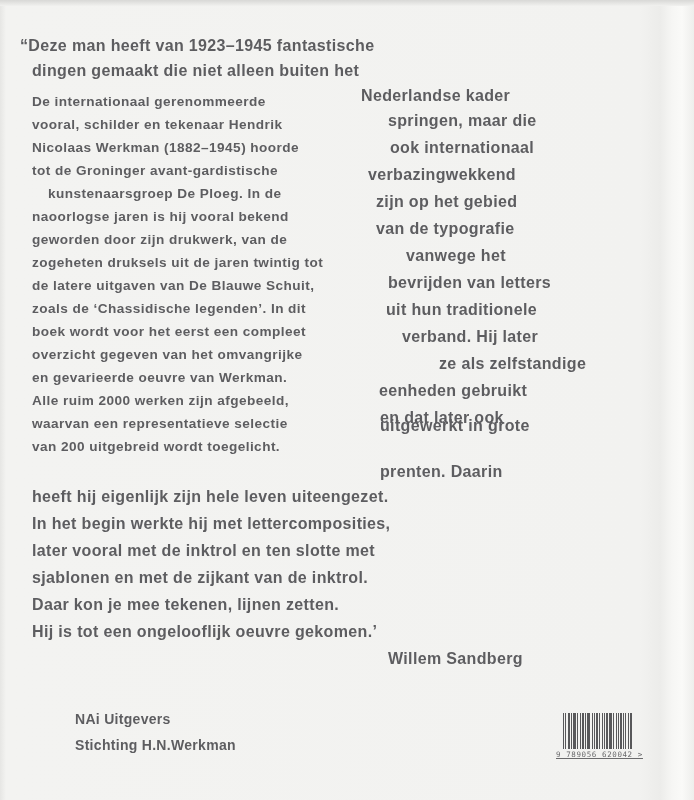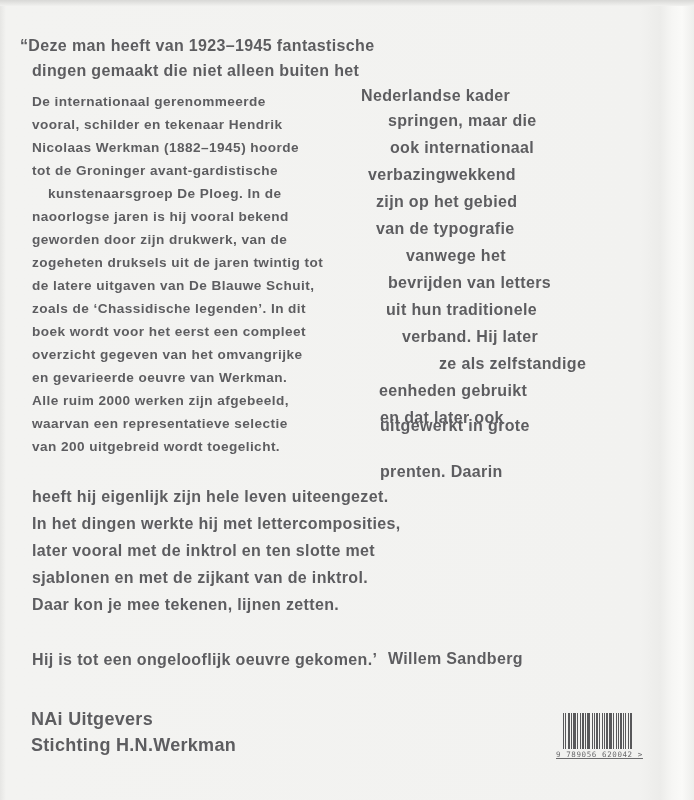--- a/index.html
+++ b/index.html
@@ -23,22 +23,23 @@
     font-weight: bold; font-size: 16px; letter-spacing: 0.35px;
     line-height: 24px;
   }
   .small {
     position: absolute; white-space: nowrap;
     font-weight: bold; font-size: 13.6px; letter-spacing: 0.45px;
     line-height: 16px;
   }
   .footer-line {
     position: absolute; white-space: nowrap;
-    font-weight: bold; font-size: 18px; letter-spacing: 0.3px;
+    font-weight: bold; font-size: 14px; letter-spacing: 0.3px;
     line-height: 16px;
+    margin-left: 44px;
   }
   .barcode {
     position: absolute; left: 563px; top: 713px; width: 74px; height: 36px;
     display: flex; align-items: stretch;
   }
   .barcode span { display: block; height: 100%; }
   .barcode-num {
     position: absolute; left: 556px; top: 750px;
     font-family: "DejaVu Sans Mono", monospace; font-size: 7.5px;
     color: #6a6a6c; letter-spacing: 0.6px; white-space: nowrap; text-decoration: underline;
@@ -63,25 +64,25 @@
 <div class="big" style="left:388px; top:271px;">bevrijden van letters</div>
 <div class="big" style="left:386px; top:298px;">uit hun traditionele</div>
 <div class="big" style="left:402px; top:325px;">verband. Hij later</div>
 <div class="big" style="left:396px; top:352px;margin-left:43px;">ze als zelfstandige</div>
 <div class="big" style="left:379px; top:379px;">eenheden gebruikt</div>
 <div class="big" style="left:380px; top:406px;">en dat later ook</div>
 <div class="big" style="left:380px; top:414px;">uitgewerkt in grote</div>
 <div class="big" style="left:380px; top:460px;">prenten. Daarin</div>
 
 <div class="big" style="left:32px; top:485px;">heeft hij eigenlijk zijn hele leven uiteengezet.</div>
-<div class="big" style="left:32px; top:512px;">In het dingen werkte hij met lettercomposities,</div>
+<div class="big" style="left:32px; top:512px;">In het begin werkte hij met lettercomposities,</div>
 <div class="big" style="left:32px; top:539px;">later vooral met de inktrol en ten slotte met</div>
 <div class="big" style="left:32px; top:566px;">sjablonen en met de zijkant van de inktrol.</div>
 <div class="big" style="left:32px; top:593px;">Daar kon je mee tekenen, lijnen zetten.</div>
-<div class="big" style="left:32px; top:620px;margin-top:28px;">Hij is tot een ongelooflijk oeuvre gekomen.’</div>
+<div class="big" style="left:32px; top:620px;">Hij is tot een ongelooflijk oeuvre gekomen.’</div>
 <div class="big" style="left:388px; top:647px;">Willem Sandberg</div>
 
 <div class="small" style="left:32px; top:94px;">De internationaal gerenommeerde</div>
 <div class="small" style="left:32px; top:117px;">vooral, schilder en tekenaar Hendrik</div>
 <div class="small" style="left:32px; top:140px;">Nicolaas Werkman (1882–1945) hoorde</div>
 <div class="small" style="left:32px; top:163px;">tot de Groninger avant-gardistische</div>
 <div class="small" style="left:32px; top:186px;margin-left:16px;">kunstenaarsgroep De Ploeg. In de</div>
 <div class="small" style="left:32px; top:209px;">naoorlogse jaren is hij vooral bekend</div>
 <div class="small" style="left:32px; top:232px;">geworden door zijn drukwerk, van de</div>
 <div class="small" style="left:32px; top:255px;">zogeheten druksels uit de jaren twintig tot</div>

